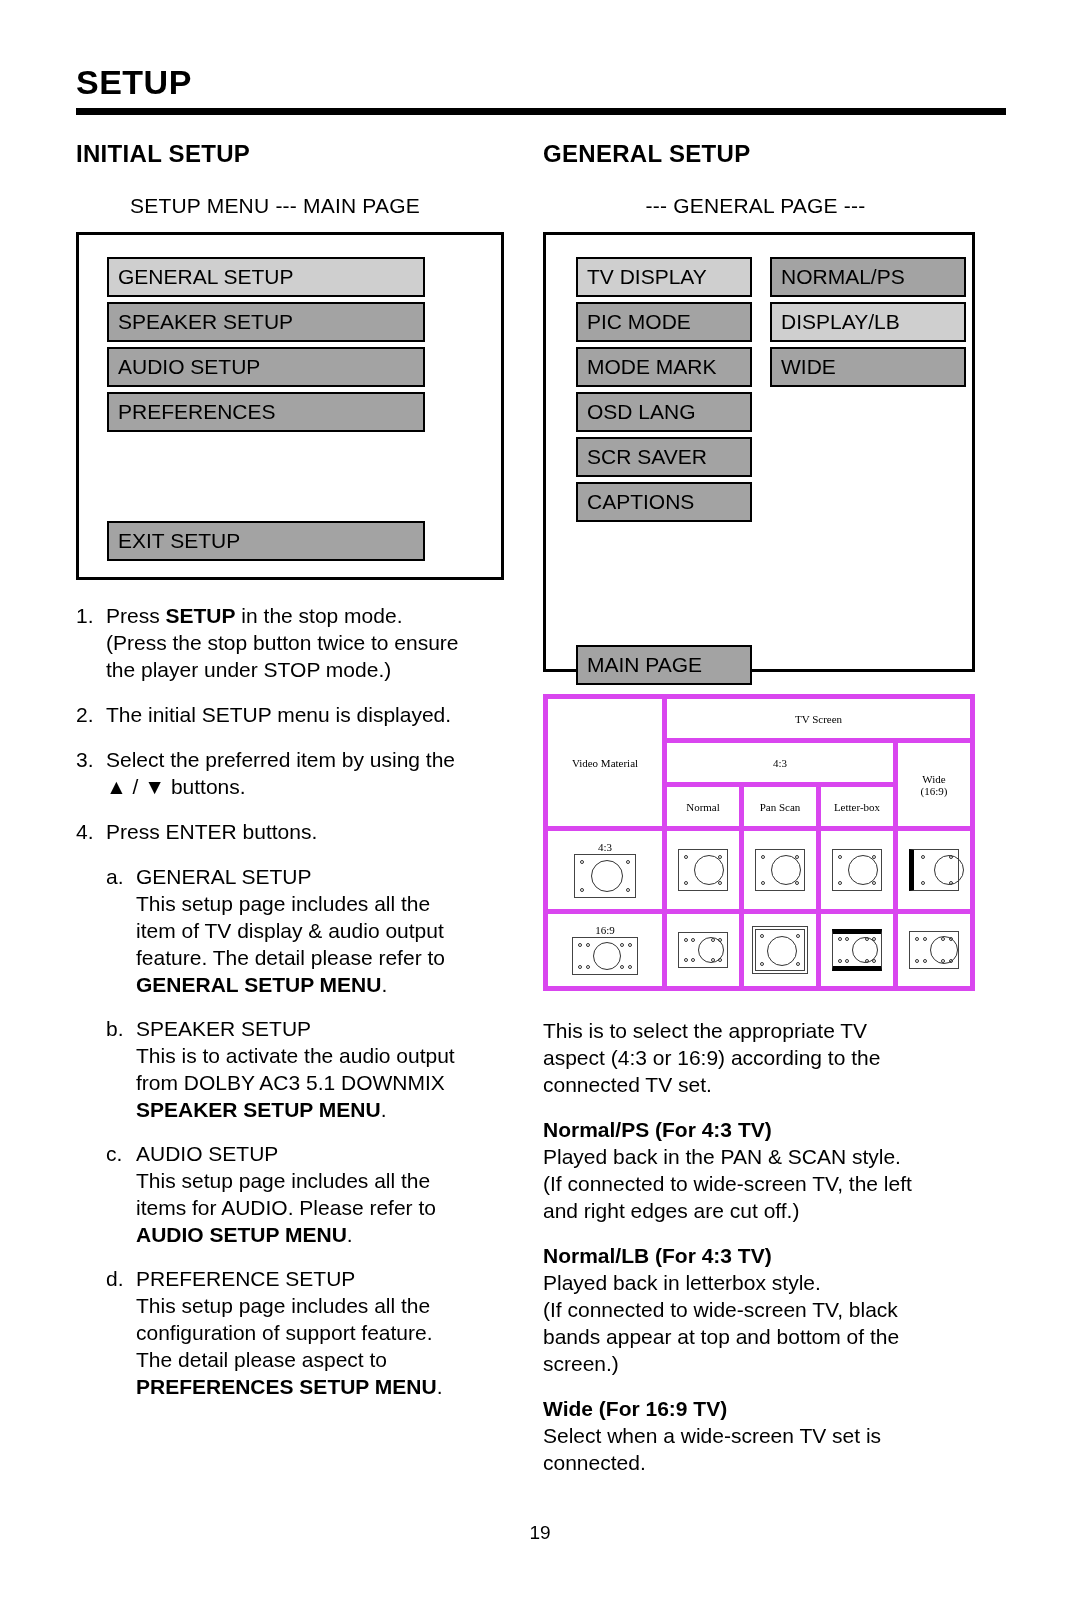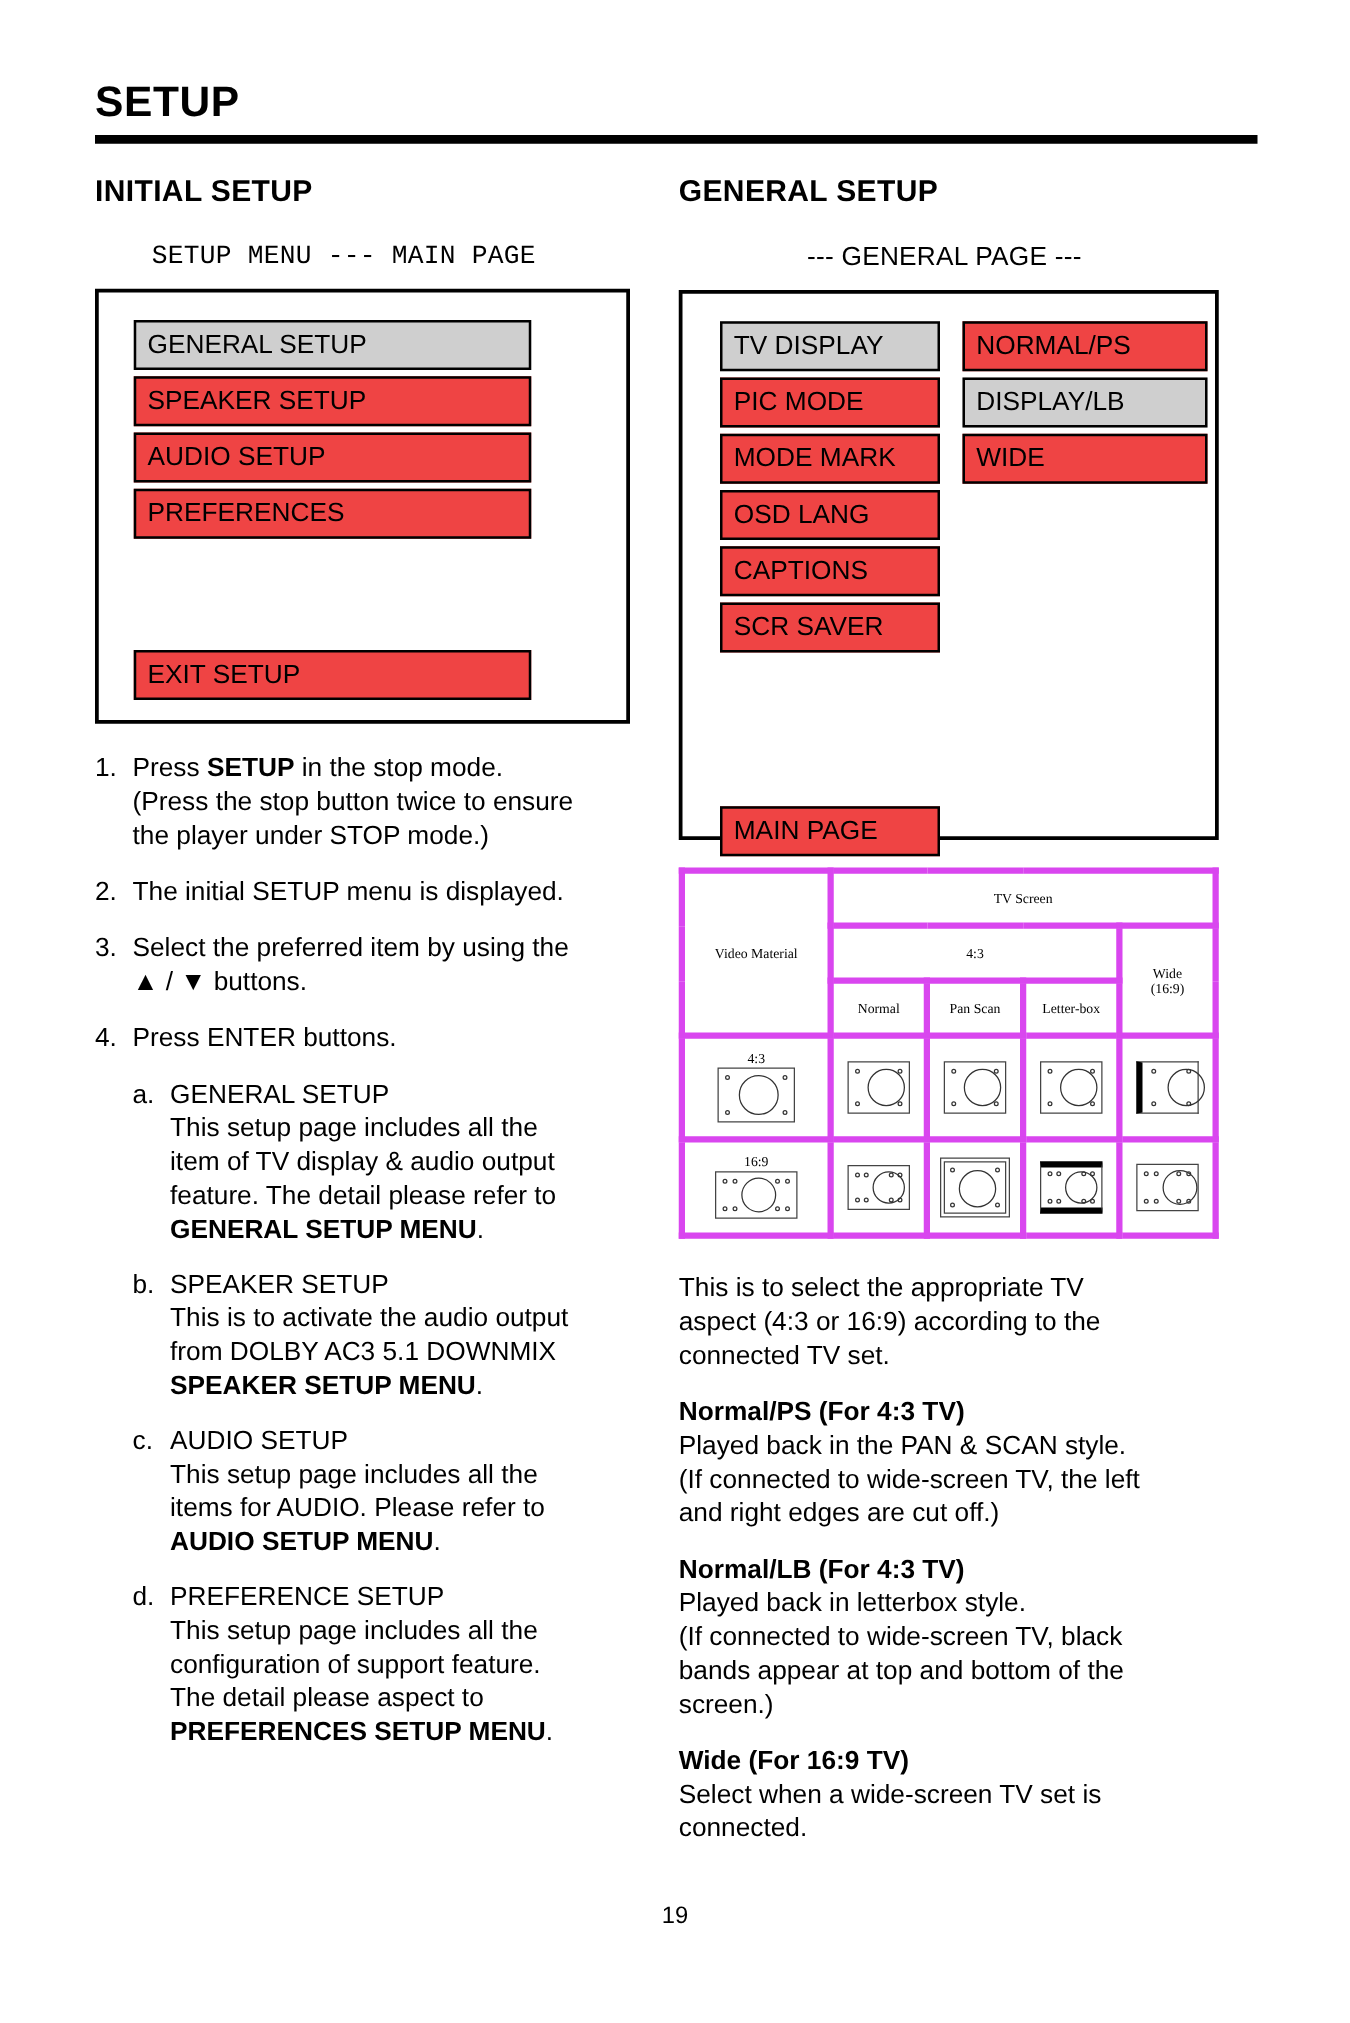--- a/index.html
+++ b/index.html
@@ -63,40 +63,40 @@
     font-weight: bold;
     letter-spacing: 0.3px;
     margin: 0 0 26px 0;
   }
   .subtitle {
     font-size: 21px;
     text-align: center;
     margin: 0 0 14px 0;
     letter-spacing: 0.2px;
   }
-  .subtitle.left-sub { padding-right: 42px; font-family: Liberation Mono, monospace; }
+  .subtitle.left-sub { padding-right: 42px; }
   .subtitle.right-sub { padding-right: 30px; }
 
   
   .osd {
     border: 3px solid #000;
     position: relative;
     background: #fff;
     box-sizing: border-box;
   }
   .osd-left  { width: 428px; height: 348px; padding: 22px 0 0 28px; }
   .osd-right { width: 432px; height: 440px; padding: 22px 0 0 30px; }
 
   .menu-item {
     border: 2px solid #000;
     box-sizing: border-box;
     font-size: 21px;
     line-height: 20px;
     padding: 8px 0 8px 9px;
-    background: #ef4444;
+    background: #a3a3a3;
     margin-bottom: 5px;
     white-space: nowrap;
   }
   .menu-item.sel { background: #cfcfcf; }
   .w-left  { width: 318px; }
   .w-opt-l { width: 176px; }
   .w-opt-r { width: 196px; }
 
   .spacer-left { height: 84px; }
   .spacer-right { height: 118px; }
@@ -329,22 +329,22 @@
     <div class="section-title">GENERAL SETUP</div>
     <div class="subtitle right-sub">--- GENERAL PAGE ---</div>
 
     <div class="osd osd-right">
       <div class="osd-cols">
         <div>
           <div class="menu-item w-opt-l sel">TV DISPLAY</div>
           <div class="menu-item w-opt-l">PIC MODE</div>
           <div class="menu-item w-opt-l">MODE MARK</div>
           <div class="menu-item w-opt-l">OSD LANG</div>
+          <div class="menu-item w-opt-l">SCR SAVER</div>
           <div class="menu-item w-opt-l">CAPTIONS</div>
-          <div class="menu-item w-opt-l">SCR SAVER</div>
           <div class="spacer-right"></div>
           <div class="menu-item w-opt-l">MAIN PAGE</div>
         </div>
         <div>
           <div class="menu-item w-opt-r">NORMAL/PS</div>
           <div class="menu-item w-opt-r sel">DISPLAY/LB</div>
           <div class="menu-item w-opt-r">WIDE</div>
         </div>
       </div>
     </div>

